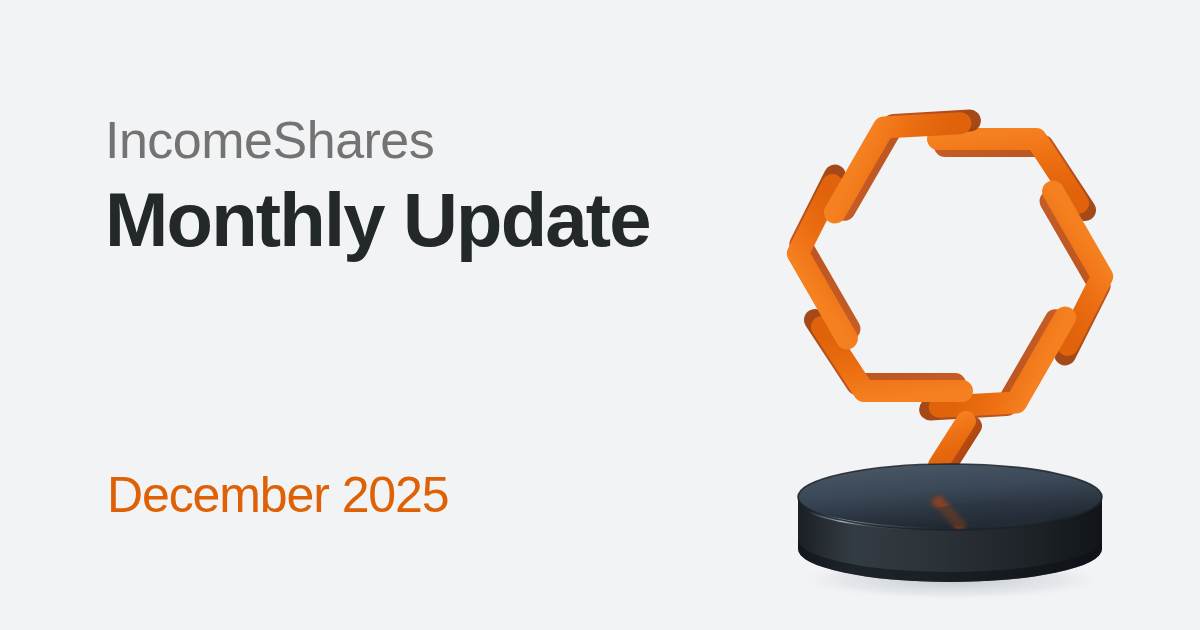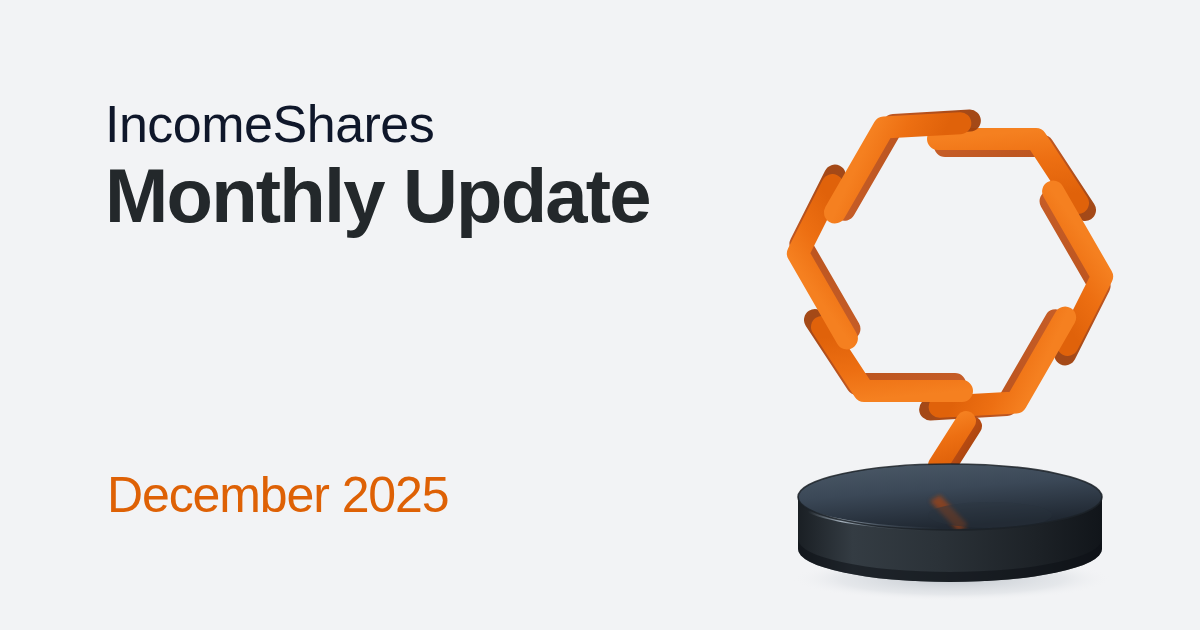--- a/index.html
+++ b/index.html
@@ -29,32 +29,33 @@
     left: 105px;
     top: 96px;
     width: 680px;
   }
 
   .brand-name {
     font-size: 52px;
     font-weight: 400;
     line-height: 1.08;
     letter-spacing: -0.5px;
-    color: #0f172a;
+    color: #737373;
     white-space: nowrap;
+    margin-top: 16px;
   }
 
   .headline {
     font-size: 76px;
     font-weight: 700;
     line-height: 1.06;
     letter-spacing: -1.8px;
     color: #23282b;
     white-space: nowrap;
-    margin-top: 4px;
+    margin-top: 12px;
   }
 
   .date-label {
     position: absolute;
     left: 107px;
     top: 466px;
     font-size: 50px;
     font-weight: 400;
     letter-spacing: -1.1px;
     color: #de6105;

